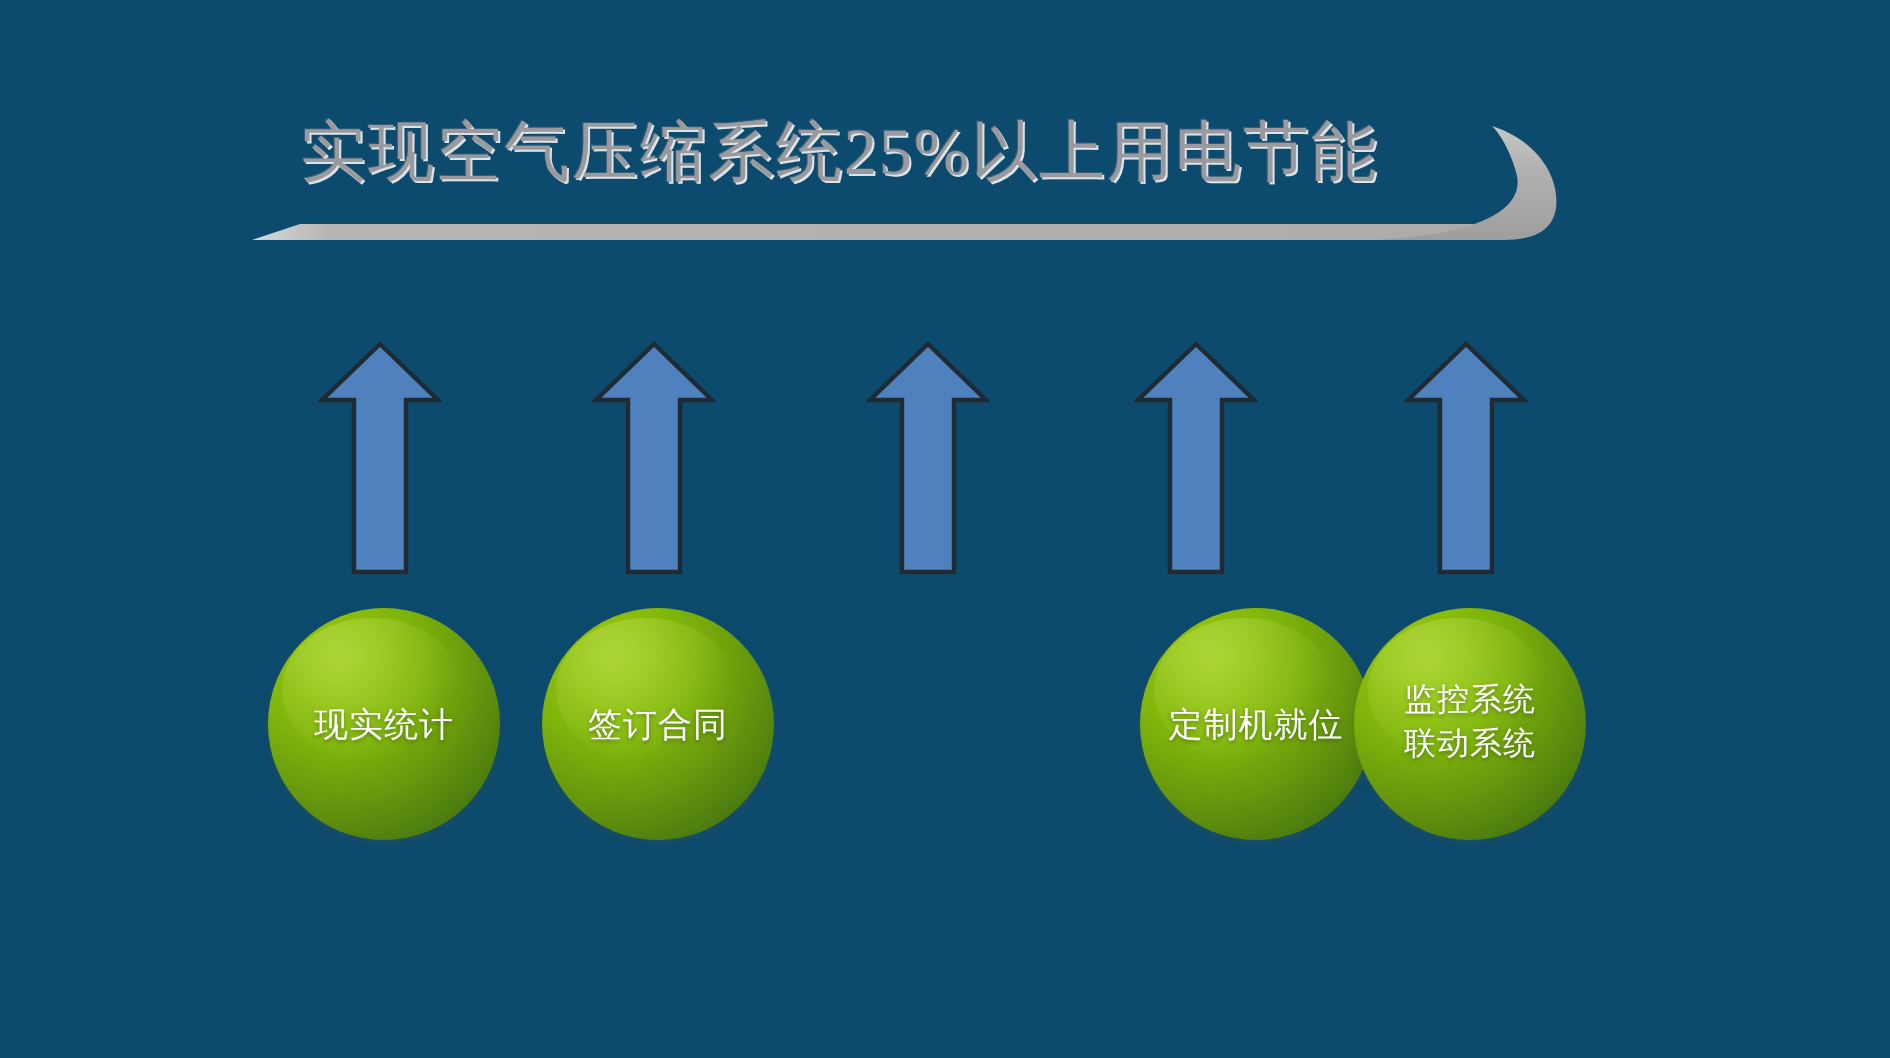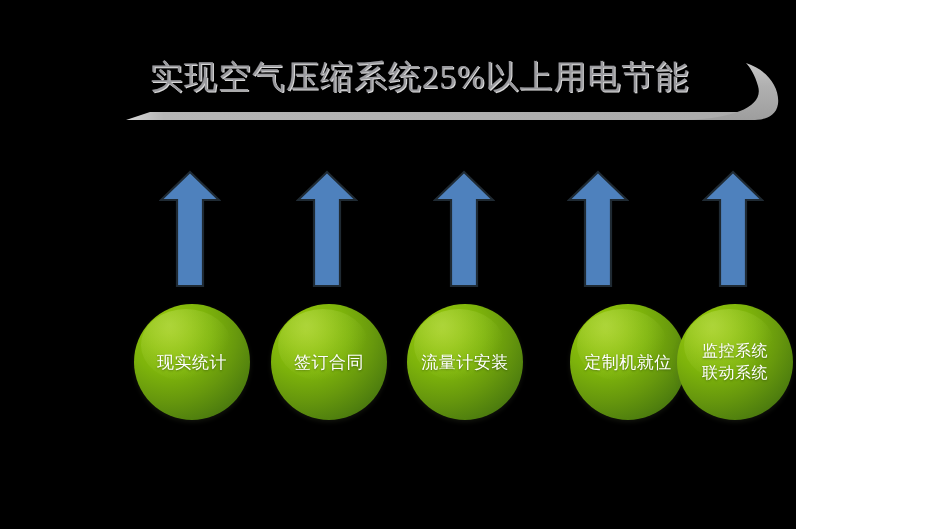--- a/index.html
+++ b/index.html
@@ -8,23 +8,23 @@
   }
   body {
     width: 945px;
     height: 529px;
     background: #ffffff;
     font-family: "Liberation Serif", "DejaVu Serif", serif;
     overflow: hidden;
   }
   #slide {
     position: relative;
-    width: 796px;
+    width: 945px;
     height: 529px;
-    background: #000000;
+    background: #0c4a6e;
   }
 
   
   .banner {
     position: absolute;
     left: 0;
     top: 0;
     width: 945px;
     height: 160px;
     pointer-events: none;
@@ -170,24 +170,20 @@
   <div class="node" style="left:134px; top:304px;">
     <span class="node-sheen"></span>
     <span class="node-label">现实统计</span>
   </div>
 
   <div class="node" style="left:271px; top:304px;">
     <span class="node-sheen"></span>
     <span class="node-label">签订合同</span>
   </div>
 
-  <div class="node" style="left:407px; top:304px;">
-    <span class="node-sheen"></span>
-    <span class="node-label">流量计安装</span>
-  </div>
 
   <div class="node" style="left:570px; top:304px;">
     <span class="node-sheen"></span>
     <span class="node-label">定制机就位</span>
   </div>
 
   <div class="node" style="left:677px; top:304px;">
     <span class="node-sheen"></span>
     <span class="node-label two-line">监控系统
 联动系统</span>

